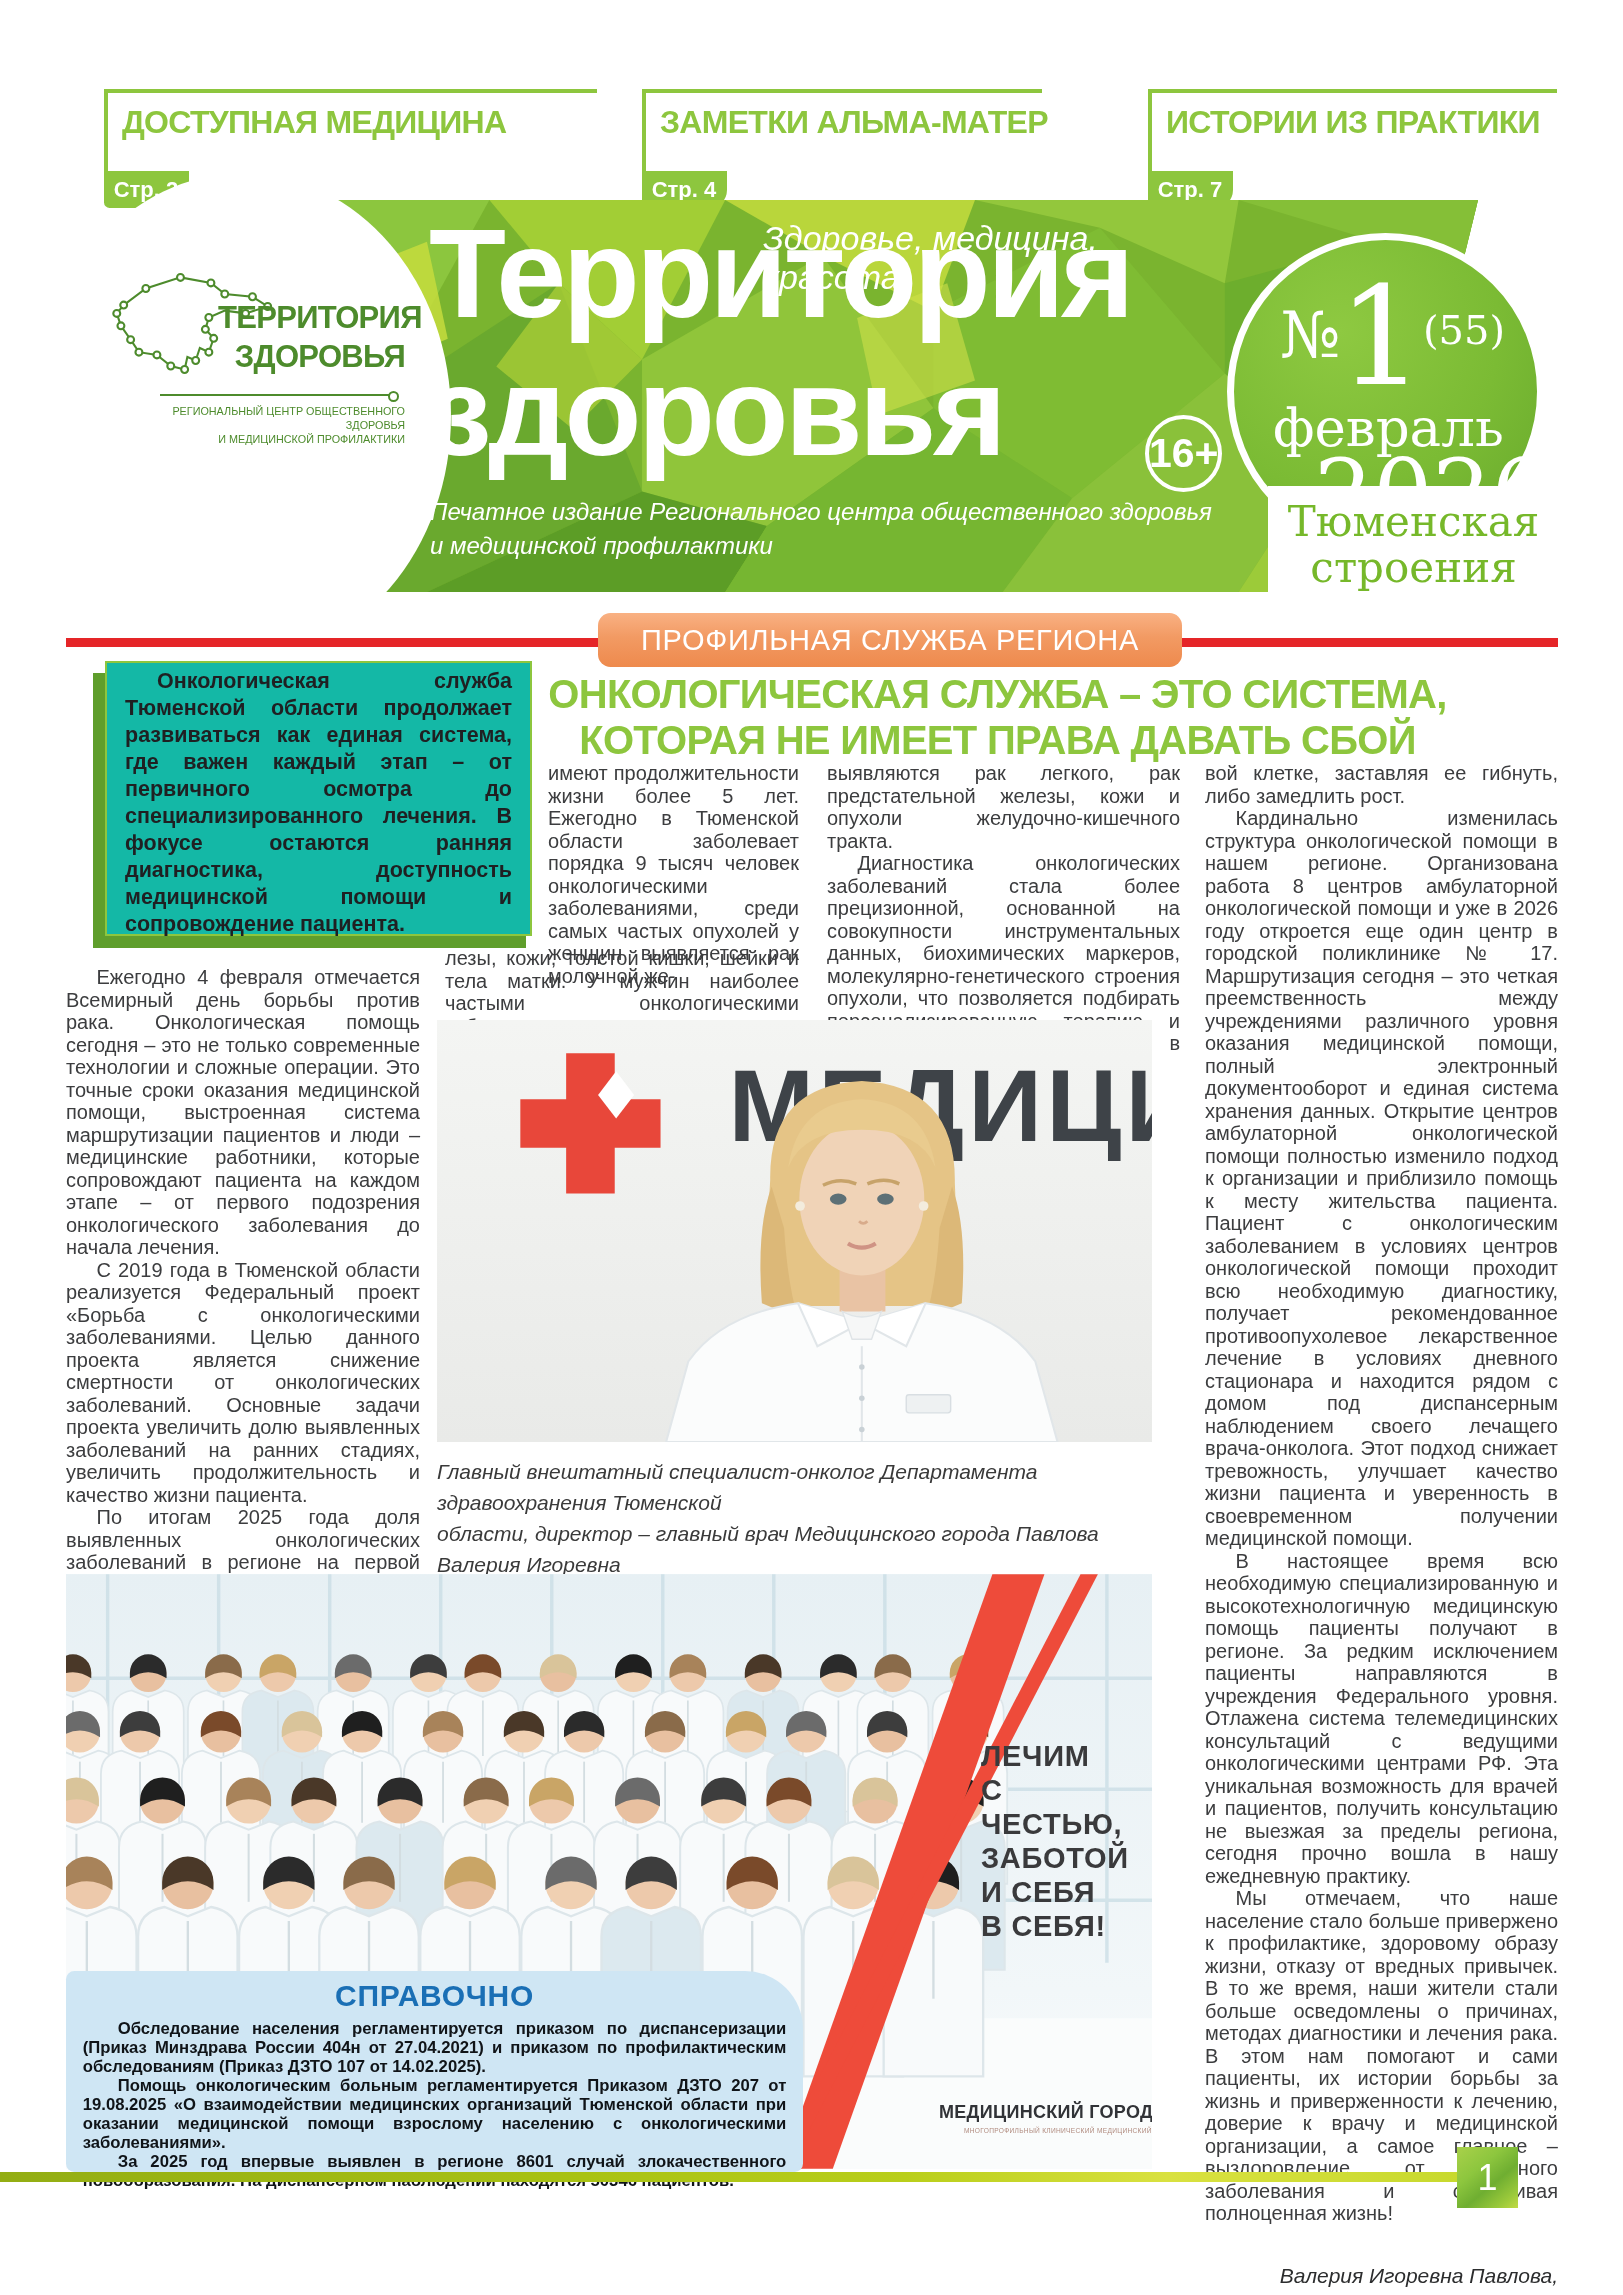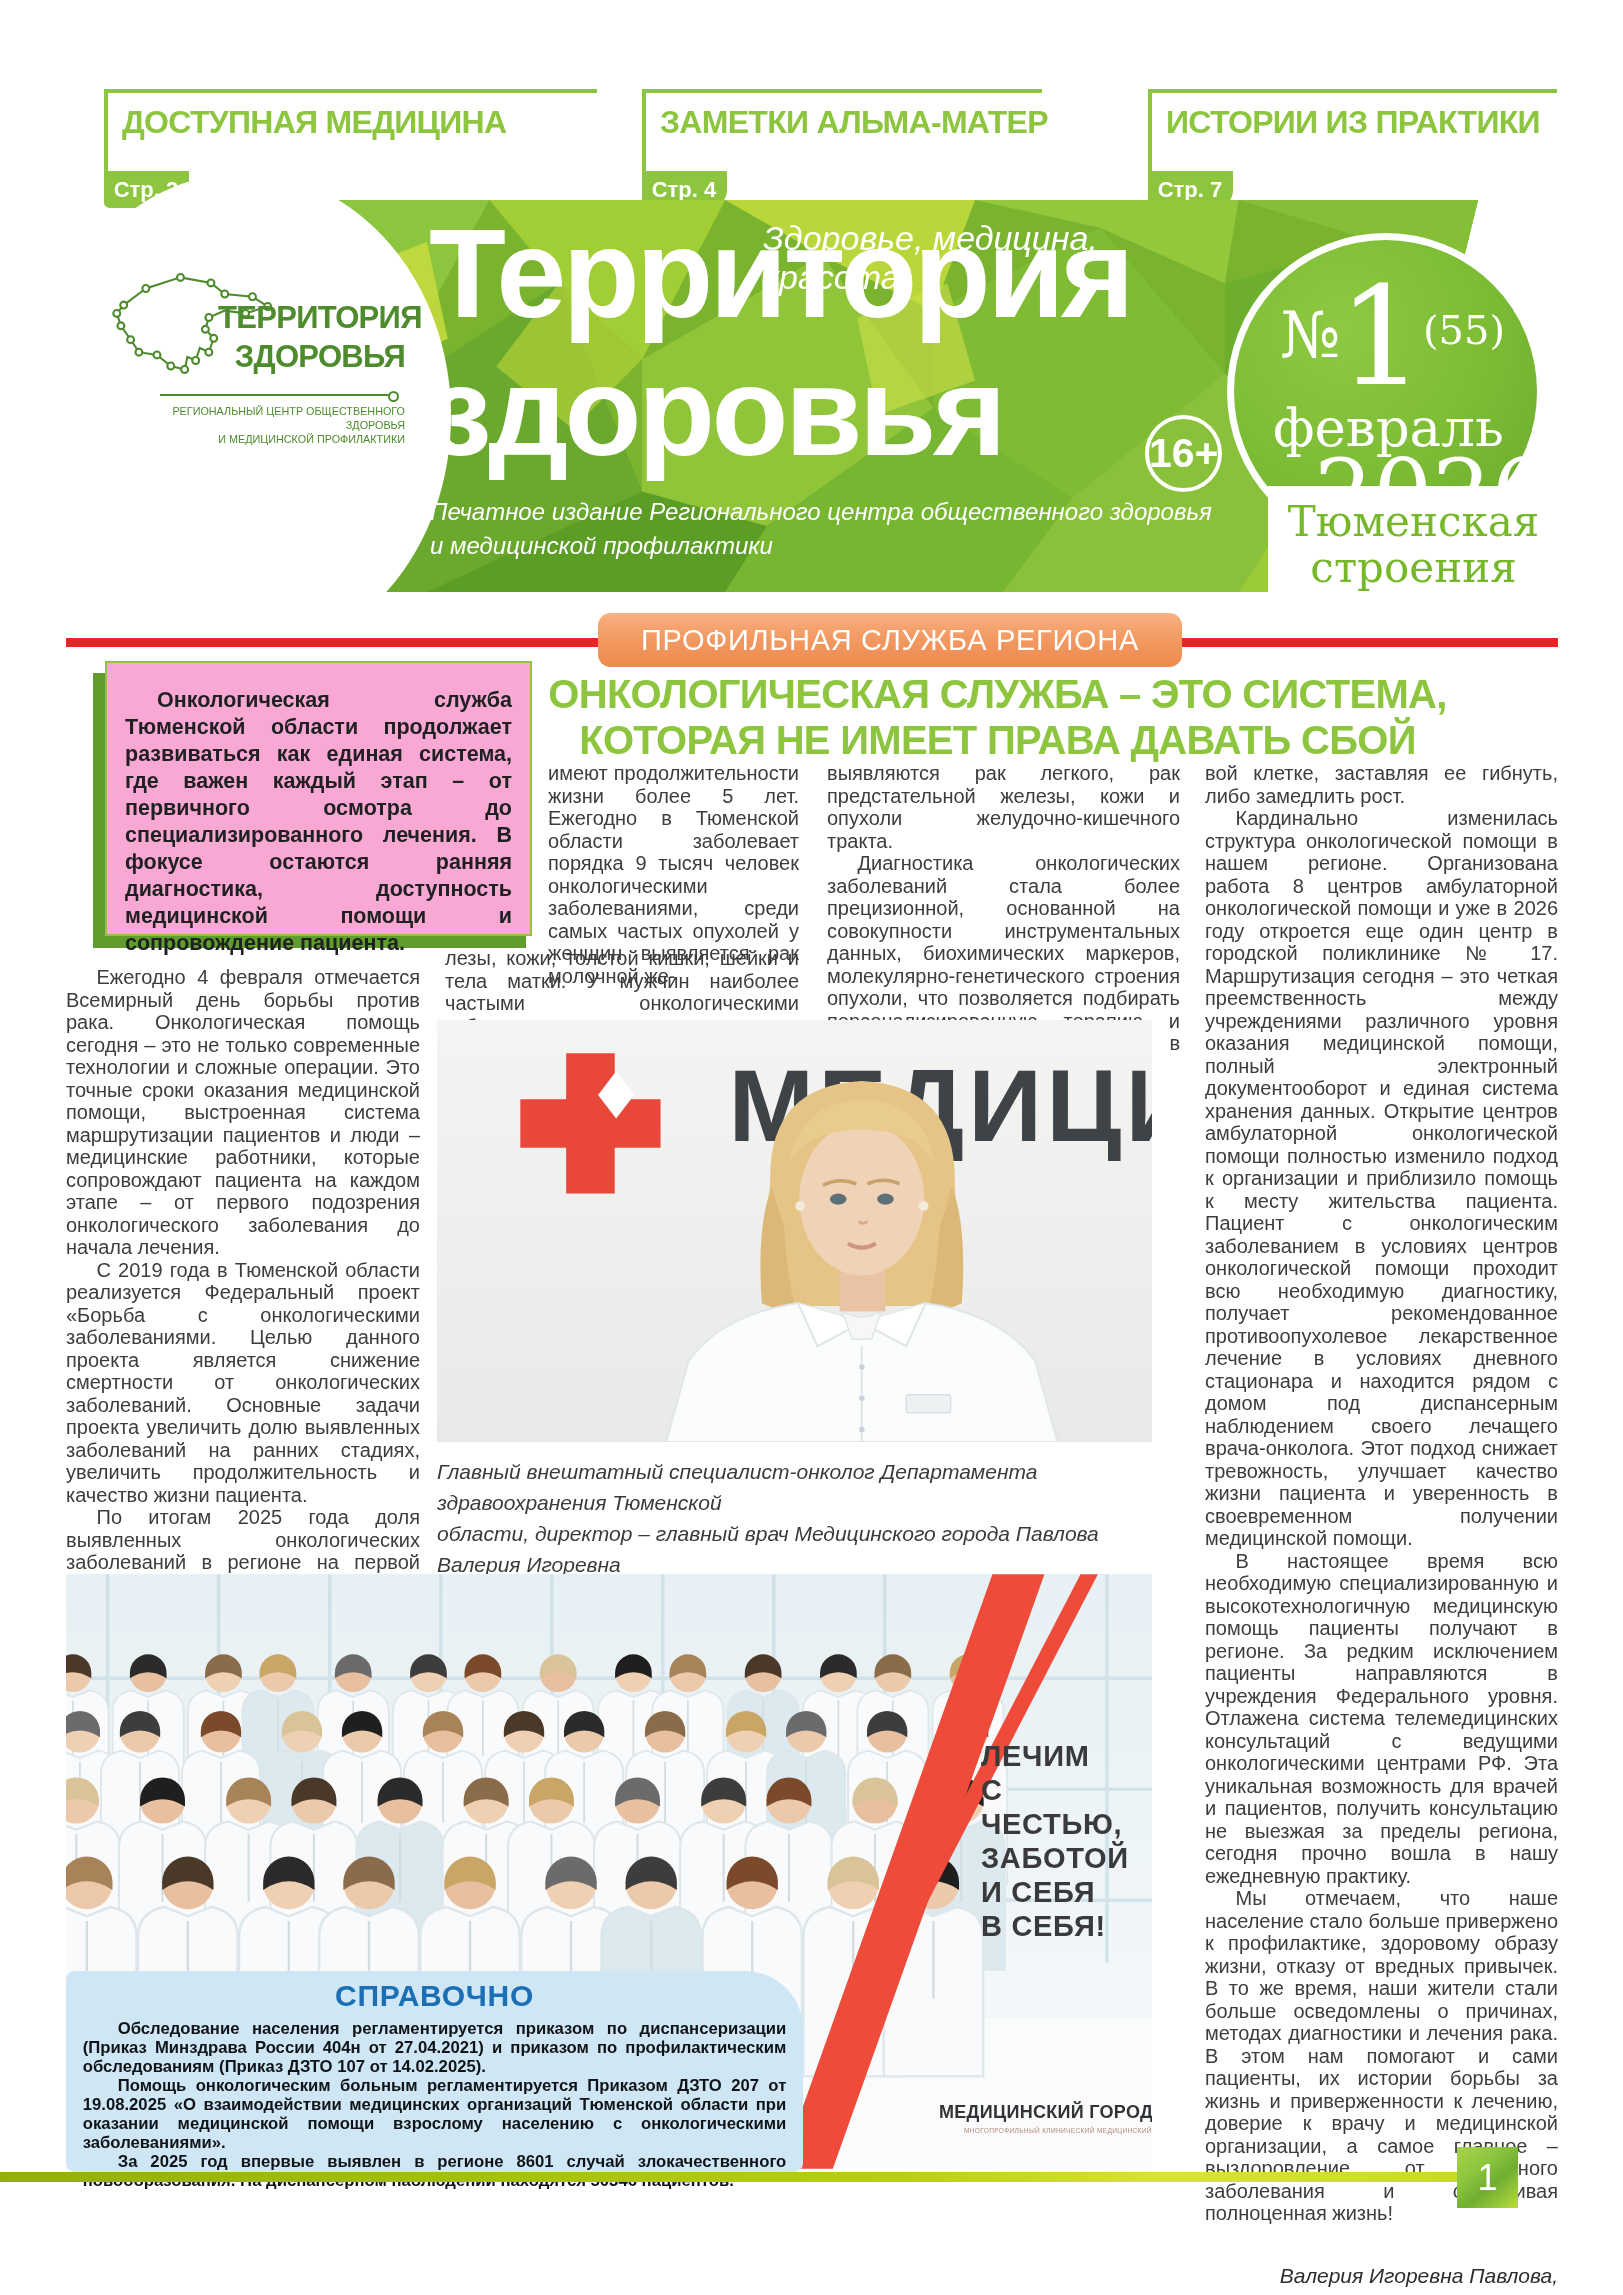--- a/index.html
+++ b/index.html
@@ -49,22 +49,22 @@
   .rubric{position:absolute;left:598px;top:613px;width:584px;height:54px;border-radius:12.5px;
           background:linear-gradient(180deg,#f9b183 0%,#f29a63 45%,#ee8a4d 100%);
           color:#fff;font-size:29px;letter-spacing:0.7px;text-align:center;line-height:54px;}
 
   
   .headline{position:absolute;left:437px;width:1121px;text-align:center;color:#8dc63e;font-weight:700;
             font-size:40px;letter-spacing:-0.7px;white-space:nowrap;}
 
   
   .leadshadow{position:absolute;left:93px;top:673px;width:433px;height:275px;background:#5f9e2c;}
-  .leadbox{position:absolute;left:105px;top:661px;width:427px;height:275px;background:#f9a8d4;
-           border:2.8px solid #8dc63e;box-sizing:border-box;padding:24px 18px;
+  .leadbox{position:absolute;left:105px;top:661px;width:427px;height:275px;background:#14b8a6;
+           border:2.8px solid #8dc63e;box-sizing:border-box;padding:5px 18px;
            font-weight:700;font-size:21.5px;line-height:27px;color:#1f2022;text-align:justify;text-indent:32px;}
 
   
   .bodycol{position:absolute;color:#3c3d3f;font-size:20px;line-height:22.5px;text-align:justify;}
   .bodycol p{margin:0;text-indent:30.5px;}
   .bodycol p.noind{text-indent:0;}
   .signature{margin-top:36px;text-align:right;font-style:italic;font-size:21px;line-height:30.5px;color:#2c2d2e;}
 
   
   .dphoto{position:absolute;left:437px;top:1020px;width:715px;height:422px;overflow:hidden;background:#f1f2f0;}

